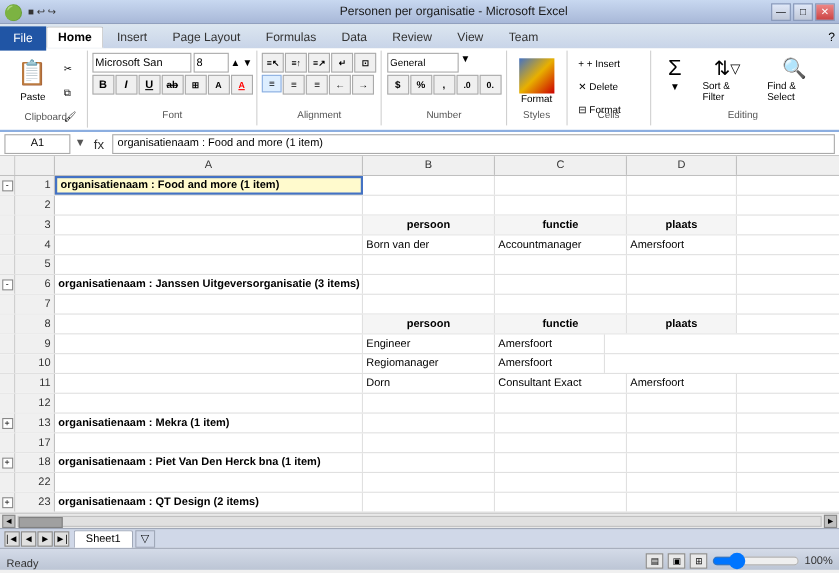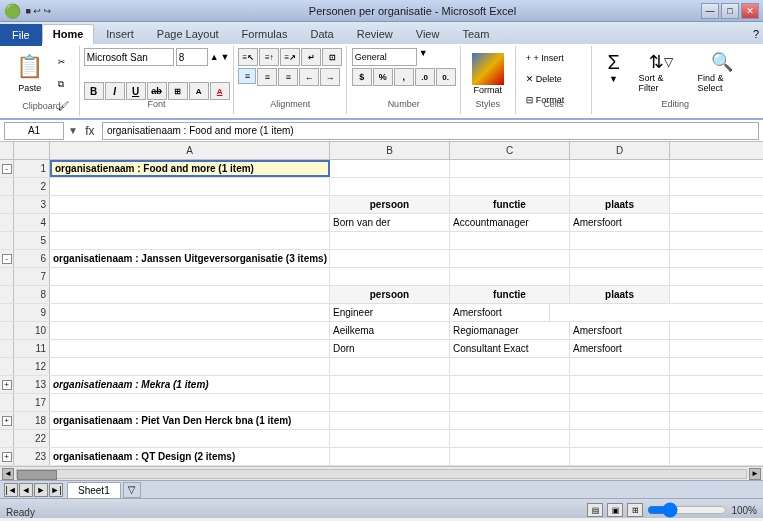--- a/index.html
+++ b/index.html
@@ -122,21 +122,21 @@
           </div>
         <div class="btn-small">
             <span>🖌</span>
           </div>
       </div>
     </div>
     <span class="ribbon-group-label">Clipboard</span>
   </div>
 
   <div class="ribbon-group" style="min-width:120px;">
-    <div style="display:flex;flex-direction:column;gap:16px;padding-top:2px;">
+    <div style="display:flex;flex-direction:column;gap:2px;padding-top:2px;">
       <div style="display:flex;gap:2px;align-items:center;">
         <input class="font-box" type="text" value="Microsoft San" style="">
         <input class="size-box" type="text" value="8" style="">
         <span style="font-size:9px;">▲</span>
         <span style="font-size:9px;">▼</span>
       </div>
       <div class="format-btns">
         <div class="fmt-btn" style="font-weight:bold;">B</div>
         <div class="fmt-btn" style="font-style:italic;">I</div>
         <div class="fmt-btn" style="text-decoration:underline;">U</div>
@@ -332,21 +332,20 @@
     <div class="row-num">9</div>
     <div class="cell cell-A"></div>
     <div class="cell cell-C">Engineer</div>
     <div class="cell cell-D">Amersfoort</div>
   </div>
 
   <div class="row-with-outline">
     <div class="outline-col"></div>
     <div class="row-num">10</div>
     <div class="cell cell-A"></div>
-    <div class="cell cell-B">Aeilkema</div>
     <div class="cell cell-C">Regiomanager</div>
     <div class="cell cell-D">Amersfoort</div>
   </div>
 
   <div class="row-with-outline">
     <div class="outline-col"></div>
     <div class="row-num">11</div>
     <div class="cell cell-A"></div>
     <div class="cell cell-B">Dorn</div>
     <div class="cell cell-C">Consultant Exact</div>
@@ -360,21 +359,21 @@
     <div class="cell cell-B"></div>
     <div class="cell cell-C"></div>
     <div class="cell cell-D"></div>
   </div>
 
   <div class="row-with-outline">
     <div class="outline-col">
         <div class="outline-btn" style="cursor:pointer;">+</div>
       </div>
     <div class="row-num">13</div>
-    <div class="cell cell-A" style="font-weight:bold;font-style:italic;">organisatienaam : Mekra (1 item)</div>
+    <div class="cell cell-A" style="font-weight:bold;">organisatienaam : Mekra (1 item)</div>
     <div class="cell cell-B"></div>
     <div class="cell cell-C"></div>
     <div class="cell cell-D"></div>
   </div>
 
   <div class="row-with-outline">
     <div class="outline-col"></div>
     <div class="row-num">17</div>
     <div class="cell cell-A"></div>
     <div class="cell cell-B"></div>

